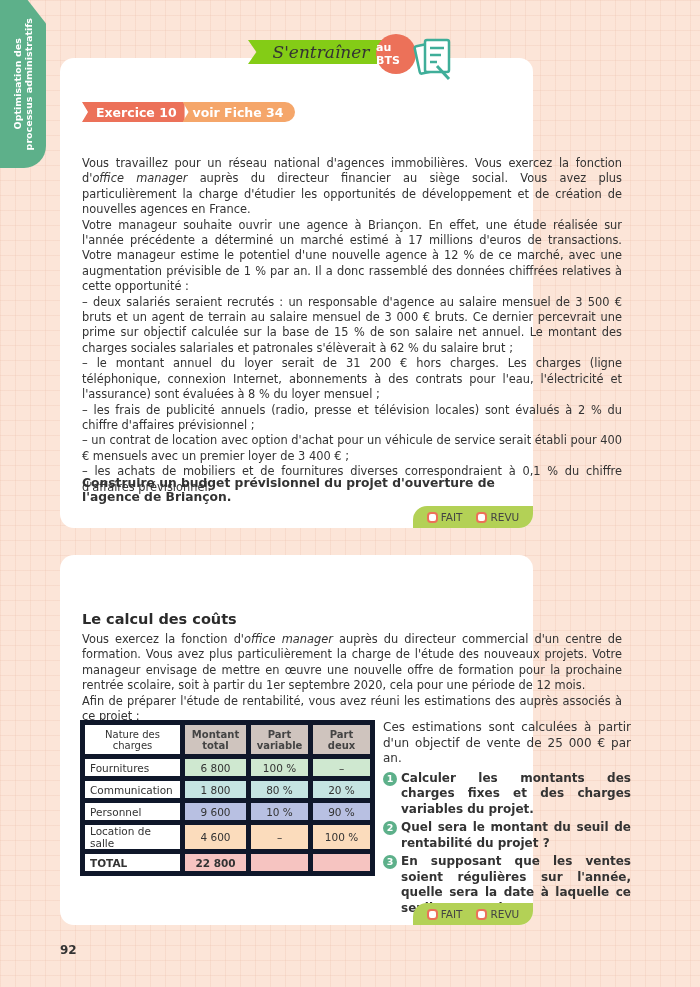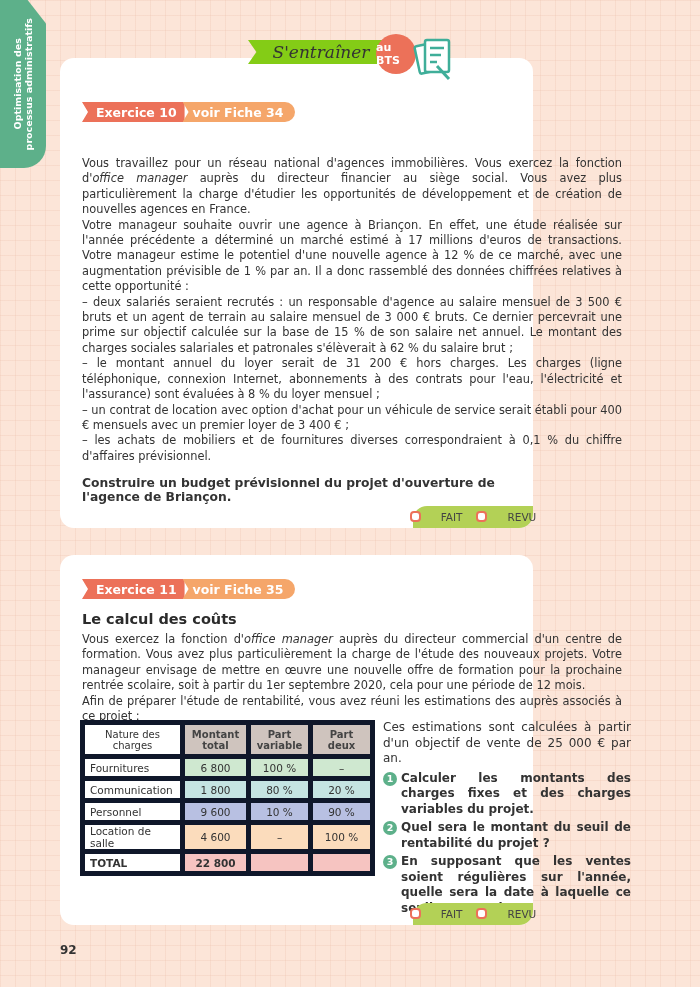--- a/index.html
+++ b/index.html
@@ -73,21 +73,21 @@
   .body-text p { margin: 0; }
   .body-text em { font-style: italic; }
   .instruction {
     position: absolute; left: 22px; font-size: 12.3px; font-weight: bold; color: #333;
   }
   .check-bar {
     position: absolute; right: 0; bottom: 0; width: 120px; height: 22px;
     background: #b3d156; border-radius: 14px 0 14px 0;
     display: flex; align-items: center; justify-content: center; gap: 14px;
   }
-  .check-item { display: flex; align-items: flex-start; gap: 20px; font-size: 10.5px; color: #444; }
+  .check-item { display: flex; align-items: flex-end; gap: 3px; font-size: 10.5px; color: #444; }
   .check-box {
     width: 11px; height: 11px; border: 2px solid #ec7159; border-radius: 4px; background: #fff;
   }
 
   table.costs {
     position: absolute; left: 20px; top: 165px; border-collapse: collapse; font-size: 10.5px;
     color: #333;
   }
   table.costs th, table.costs td {
     border: 5px solid #0f172a; height: 22px; text-align: center; padding: 0 2px;
@@ -133,20 +133,21 @@
 <div class="card card1">
   <div class="ex-badge" style="top:44px;">
     <div class="ex-num">Exercice 10</div>
     <div class="ex-ref">voir Fiche 34</div>
   </div>
   <div class="body-text" style="top:98px;">
     <p><span>Vous travaillez pour un réseau national d'agences immobilières. Vous exercez la fonction d'</span><em>office manager</em><span> auprès du directeur financier au siège social. Vous avez plus particulièrement la charge d'étudier les opportunités de développement et de création de nouvelles agences en France.</span></p>
     <p>Votre manageur souhaite ouvrir une agence à Briançon. En effet, une étude réalisée sur l'année précédente a déterminé un marché estimé à 17 millions d'euros de transactions. Votre manageur estime le potentiel d'une nouvelle agence à 12 % de ce marché, avec une augmentation prévisible de 1 % par an. Il a donc rassemblé des données chiffrées relatives à cette opportunité :</p>
     <p>– deux salariés seraient recrutés : un responsable d'agence au salaire mensuel de 3 500 € bruts et un agent de terrain au salaire mensuel de 3 000 € bruts. Ce dernier percevrait une prime sur objectif calculée sur la base de 15 % de son salaire net annuel. Le montant des charges sociales salariales et patronales s'élèverait à 62 % du salaire brut ;</p>
     <p>– le montant annuel du loyer serait de 31 200 € hors charges. Les charges (ligne téléphonique, connexion Internet, abonnements à des contrats pour l'eau, l'électricité et l'assurance) sont évaluées à 8 % du loyer mensuel ;</p>
+    <p>– les frais de publicité annuels (radio, presse et télévision locales) sont évalués à 2 % du chiffre d'affaires prévisionnel ;</p>
     <p>– un contrat de location avec option d'achat pour un véhicule de service serait établi pour 400 € mensuels avec un premier loyer de 3 400 € ;</p>
     <p>– les achats de mobiliers et de fournitures diverses correspondraient à 0,1 % du chiffre d'affaires prévisionnel.</p>
   </div>
   <div class="instruction" style="top:418px;">Construire un budget prévisionnel du projet d'ouverture de l'agence de Briançon.</div>
   <div class="check-bar">
     <div class="check-item">
       <span class="check-box"></span>
       <span>FAIT</span>
     </div>
     <div class="check-item">
@@ -166,24 +167,20 @@
 <svg class="doc-icon" viewBox="0 0 42 46">
   <rect x="4" y="8" width="22" height="28" rx="2" fill="#fff" stroke="#3fae99" stroke-width="2.5" transform="rotate(-12 15 22)"></rect>
   <rect x="12" y="4" width="24" height="32" rx="2" fill="#fff" stroke="#3fae99" stroke-width="2.5"></rect>
   <line x1="17" y1="12" x2="31" y2="12" stroke="#3fae99" stroke-width="2.5"></line>
   <line x1="17" y1="19" x2="28" y2="19" stroke="#3fae99" stroke-width="2.5"></line>
   <line x1="17" y1="26" x2="24" y2="26" stroke="#3fae99" stroke-width="2.5"></line>
   <line x1="24" y1="30" x2="36" y2="43" stroke="#3fae99" stroke-width="3"></line>
 </svg>
 
 <div class="card card2">
-  <div class="ex-badge" style="top:24px;">
-    <div class="ex-num">Exercice 11</div>
-    <div class="ex-ref">voir Fiche 35</div>
-  </div>
   <div class="ex-title" style="top:56px;">Le calcul des coûts</div>
   <div class="body-text" style="top:77px;">
     <p><span>Vous exercez la fonction d'</span><em>office manager</em><span> auprès du directeur commercial d'un centre de formation. Vous avez plus particulièrement la charge de l'étude des nouveaux projets. Votre manageur envisage de mettre en œuvre une nouvelle offre de formation pour la prochaine rentrée scolaire, soit à partir du 1er septembre 2020, cela pour une période de 12 mois.</span></p>
     <p>Afin de préparer l'étude de rentabilité, vous avez réuni les estimations des auprès associés à ce projet :</p>
   </div>
 
   <table class="costs">
     <thead>
       <tr>
         <th class="first" style="width:100px;">Nature des charges</th>

